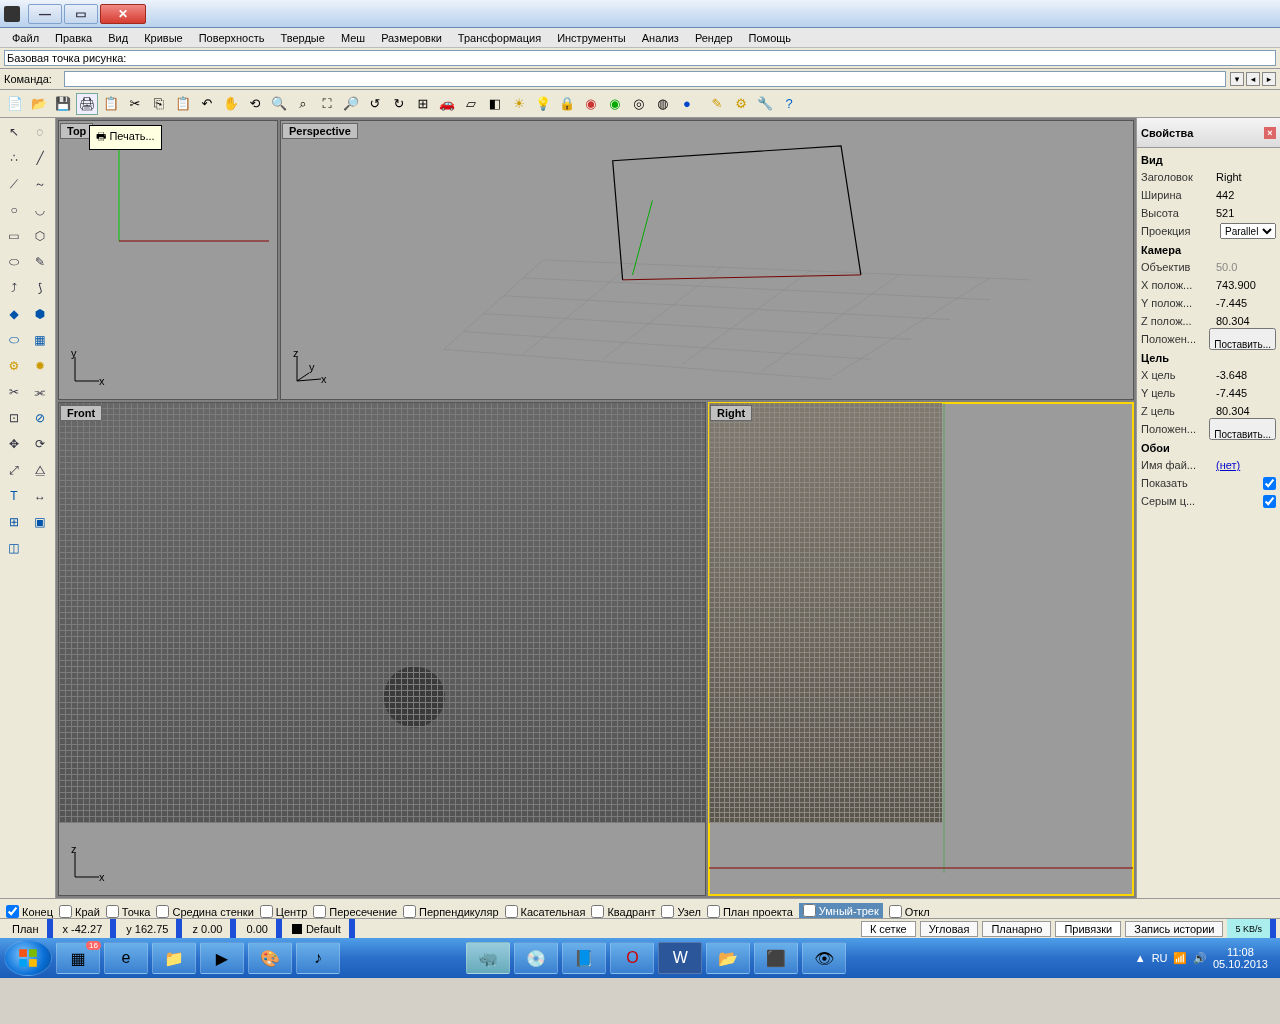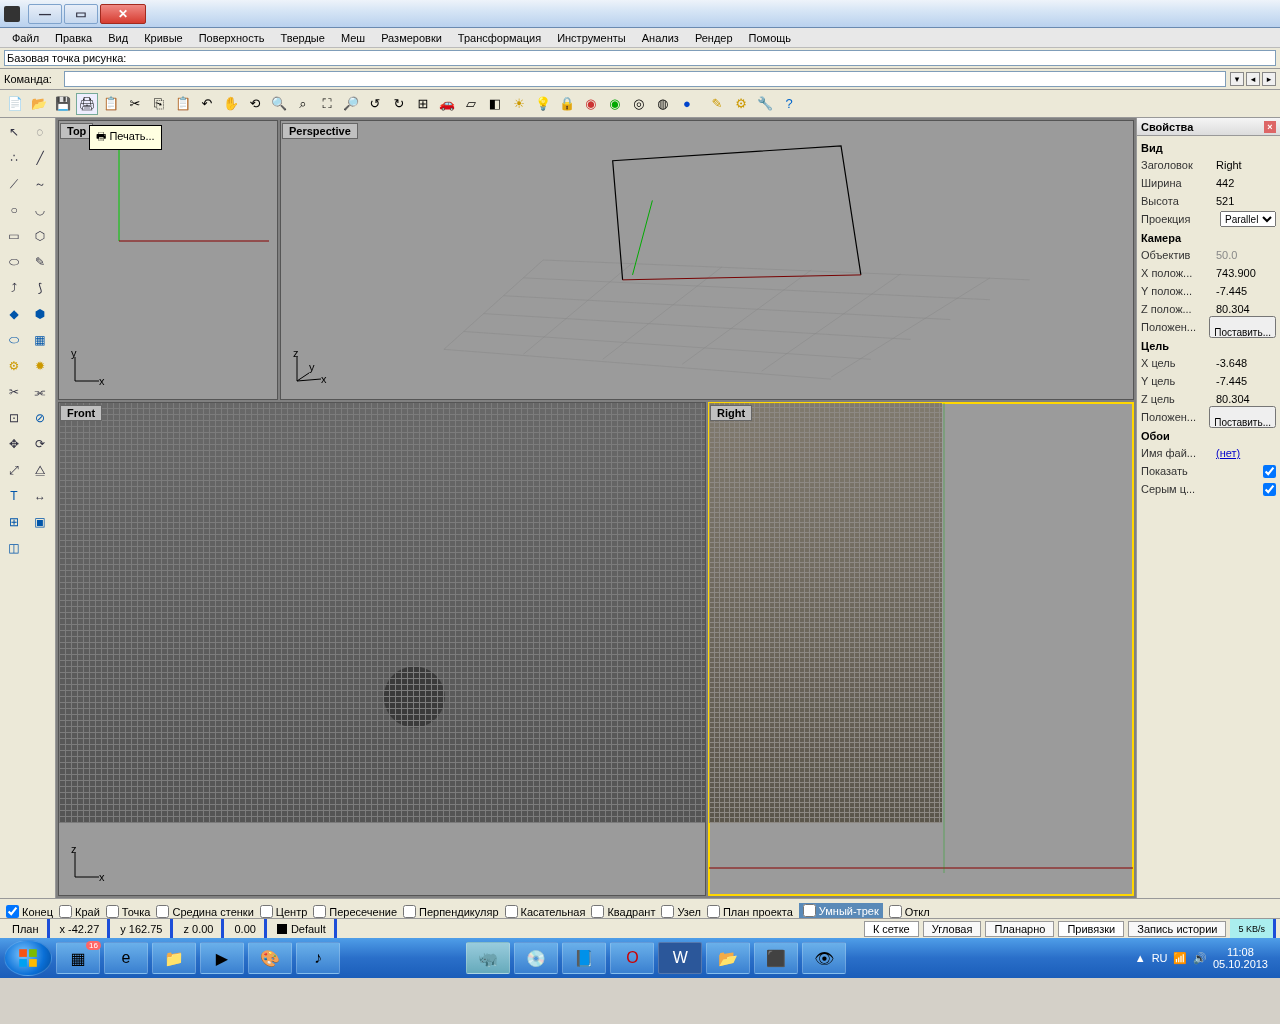--- a/index.html
+++ b/index.html
@@ -43,34 +43,34 @@
    radial-gradient(circle at 55% 70%, #2a2a2a 30px, transparent 31px),
    linear-gradient(#606060,#484848);
 }
 .ref-img.r2 { background:linear-gradient(#8a8070,#6a6050); filter:sepia(0.2) brightness(0.85);
   background-image:
    repeating-linear-gradient(0deg,#999 0 1px,transparent 1px 5px),
    repeating-linear-gradient(90deg,#999 0 1px,transparent 1px 5px),
    linear-gradient(#8a8478,#5a5448);
 }
 .properties { width:144px; background:#ece9d8; border-left:1px solid #999; display:flex;flex-direction:column; }
-.prop-title { height:18px;background:linear-gradient(#f5f5f5,#dcdcdc);border-bottom:1px solid #999;padding:1px 4px;font-weight:bold;display:flex;justify-content:space-between;align-items:center; }
+.prop-title { height:30px;background:linear-gradient(#f5f5f5,#dcdcdc);border-bottom:1px solid #999;padding:1px 4px;font-weight:bold;display:flex;justify-content:space-between;align-items:center; }
 .prop-title .x{ width:12px;height:12px;background:#d66;color:#fff;display:flex;align-items:center;justify-content:center;font-size:9px; }
 .prop-body { padding:2px 4px; font-size:11px; }
 .prop-sec { font-weight:bold; margin:4px 0 2px; }
 .prop-row { display:flex; justify-content:space-between; align-items:center; height:18px; }
 .prop-row .k { color:#333; }
 .prop-row .v { color:#000; min-width:60px; }
 .prop-row .v.dim { color:#888; }
 .prop-row select,.prop-row button { font-size:10px; height:16px; }
 .prop-row input[type=checkbox]{ }
 .osnap-bar { height:20px; background:#ece9d8; border-top:1px solid #999; display:flex; align-items:flex-end; padding:0 6px; gap:6px; }
 .osnap-bar label { display:flex;align-items:center;gap:3px; }
 .status-bar { height:20px; background:#ece9d8; border-top:1px solid #999; display:flex; align-items:center; padding:0 4px; gap:2px; }
-.status-bar .cell { padding:0 8px; border-right:3px solid #1d4ed8; height:100%; display:flex;align-items:center; }
+.status-bar .cell { padding:0 8px; border-right:6px solid #1d4ed8; height:100%; display:flex;align-items:center; }
 .status-bar .cell.btn { background:#f8f8f8; border:1px solid #999; margin:1px 2px; height:16px; }
 .status-bar .cell.btn.active { background:#fff; font-weight:normal; }
 .status-bar .cell.layer::before{content:'';width:10px;height:10px;background:#000;margin-right:4px;display:inline-block;}
 .taskbar { height:40px; background:linear-gradient(#4f9ee8,#2a6fc9 50%,#1a5db9); display:flex; align-items:center; padding:0 4px; gap:4px; }
 .start-orb { width:48px;height:36px;background:radial-gradient(circle at 40% 40%,#7cc6ff,#0a6fd6 60%,#034a9a);border-radius:50%;border:1px solid #fff3; display:flex;align-items:center;justify-content:center;}
 .start-orb svg{width:22px;height:22px;}
 .tb-item { width:44px;height:32px;background:linear-gradient(#6ab0ea,#3a80d0);border:1px solid #fff3;border-radius:2px;display:flex;align-items:center;justify-content:center;font-size:16px; }
 .tb-item.badge{position:relative;}
 .tb-item.badge::after{content:attr(data-badge);position:absolute;top:-2px;right:-2px;background:#f66;color:#fff;font-size:8px;padding:0 3px;border-radius:6px;}
 .tray { margin-left:auto; display:flex; align-items:center; gap:6px; color:#fff; padding:0 8px; }

